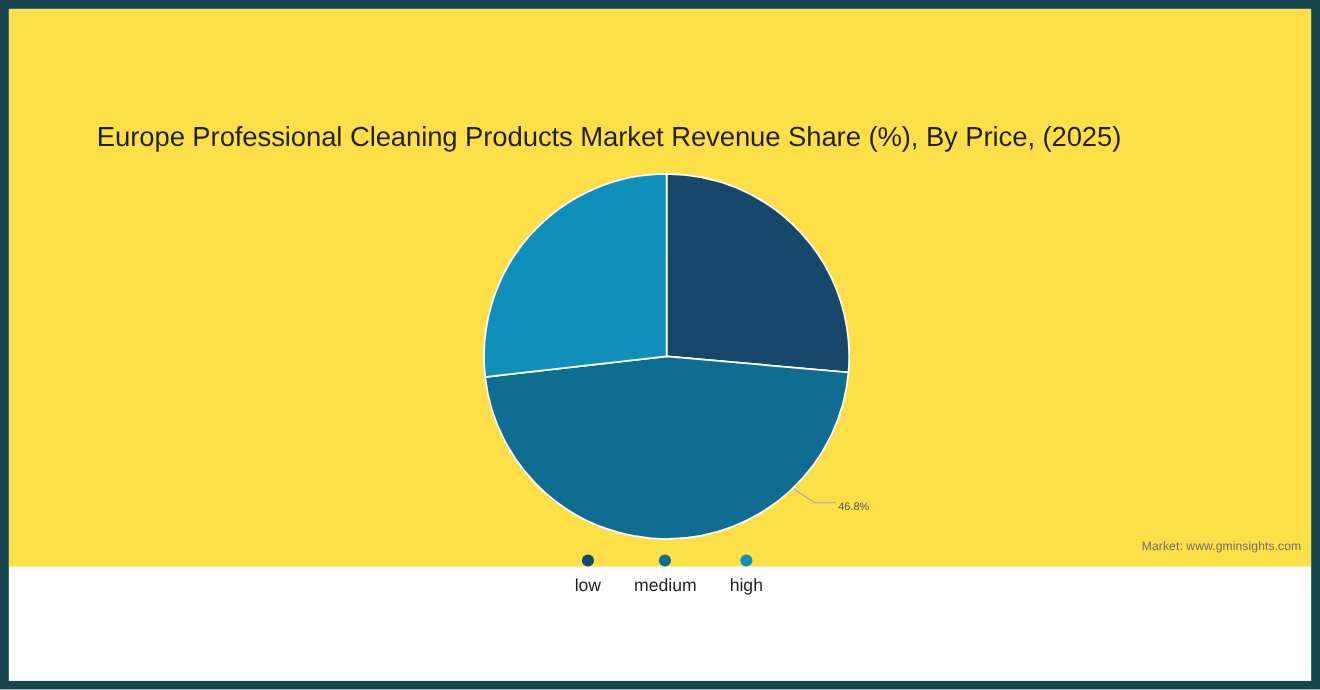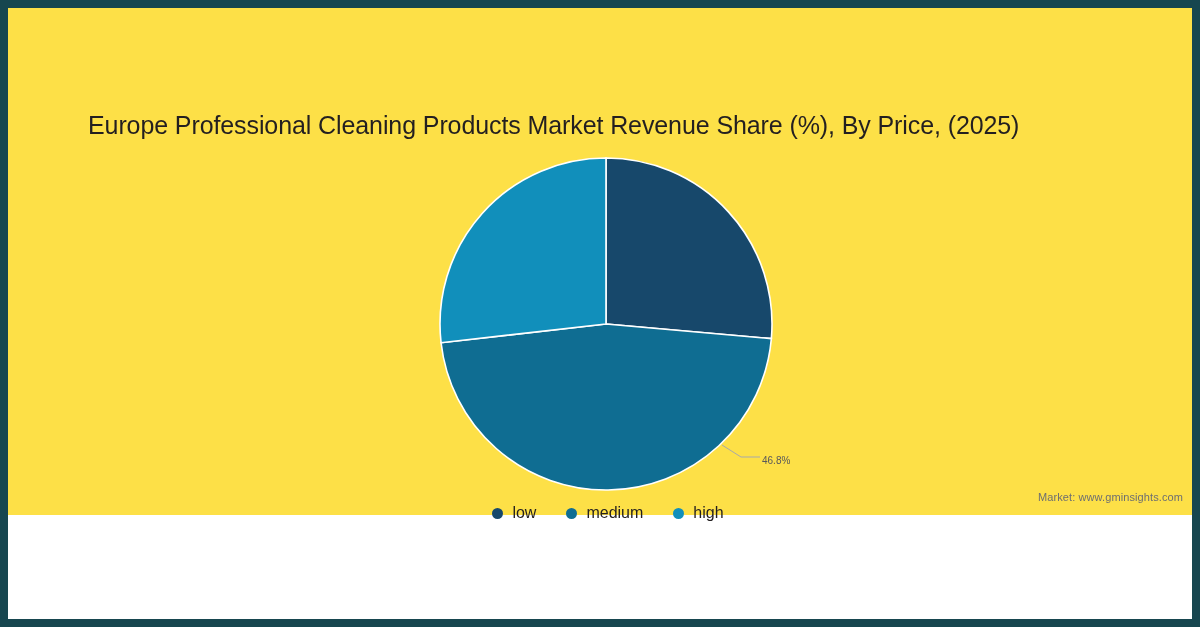--- a/index.html
+++ b/index.html
@@ -72,20 +72,21 @@
     width: 1200px;
     display: flex;
     justify-content: center;
     align-items: center;
     gap: 30px;
   }
   .legend-item {
     display: flex;
     align-items: center;
     gap: 9px;
+    flex-direction: column;
   }
   .legend-dot {
     width: 11px;
     height: 11px;
     border-radius: 50%;
     display: inline-block;
     flex: 0 0 auto;
   }
   .legend-label {
     font-size: 16px;

